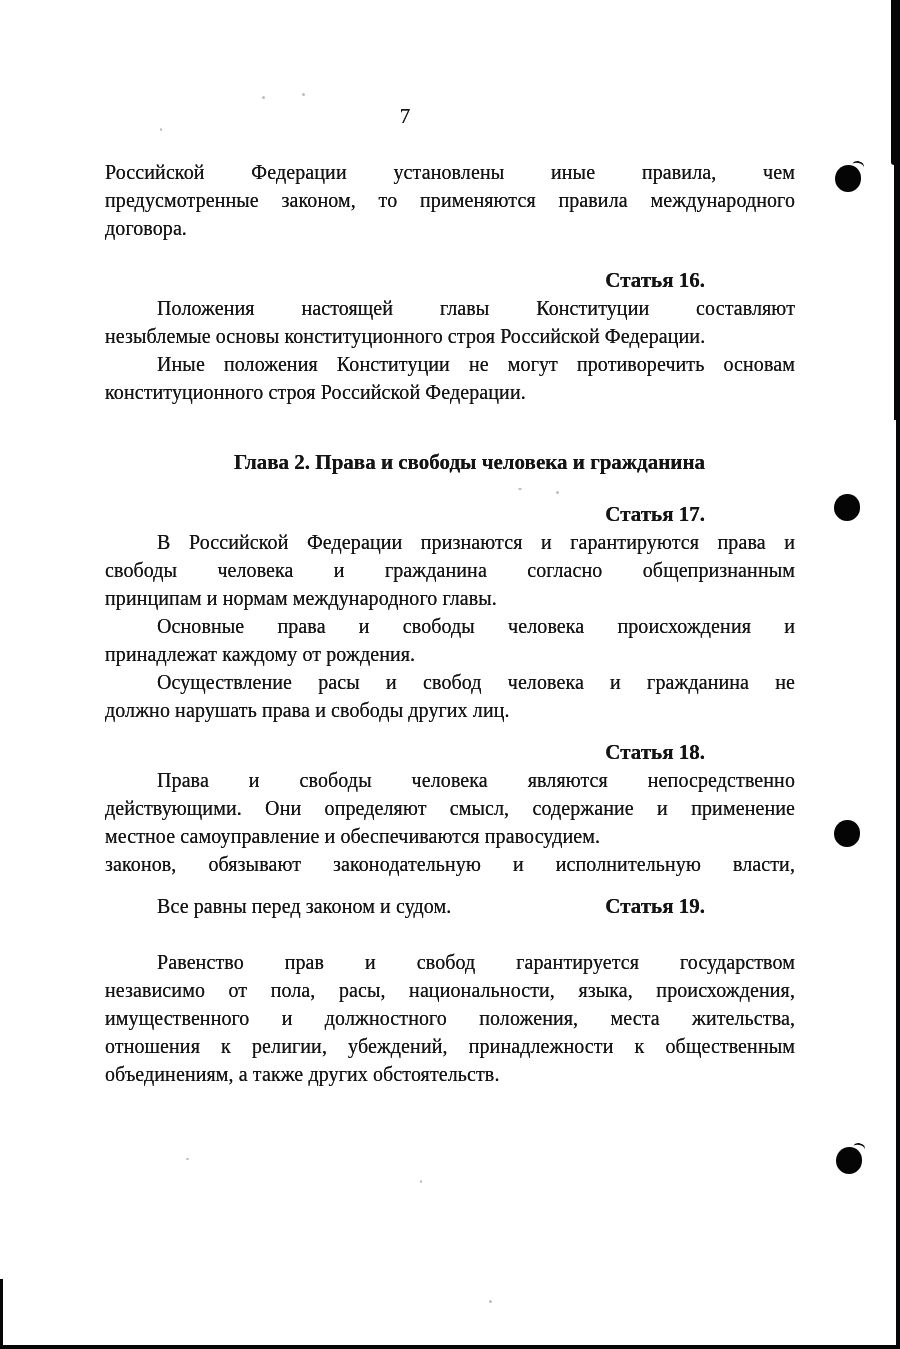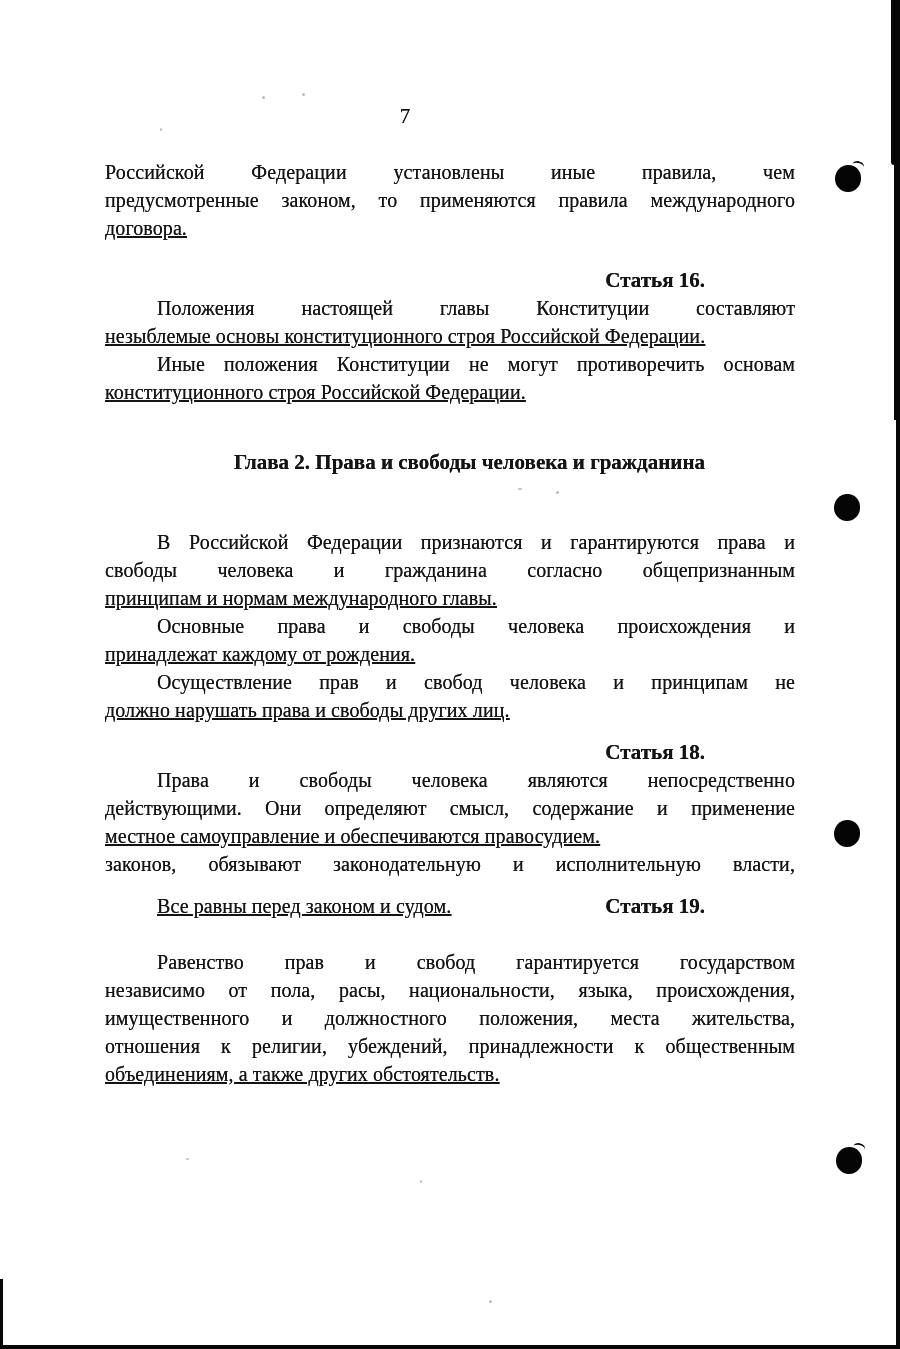--- a/index.html
+++ b/index.html
@@ -27,21 +27,20 @@
     font-size: 20px;
     text-align: justify;
     text-align-last: justify;
     white-space: nowrap;
     text-shadow: 0 0 0.5px rgba(10,10,10,0.85);
     letter-spacing: 0.1px;
   }
   .line.last {
     text-align: left;
     text-align-last: left;
-    text-decoration: underline;
   }
   .line.indent {
     text-indent: 52px;
   }
   .heading {
     height: 28px;
     line-height: 28px;
     font-size: 21px;
     font-weight: bold;
     text-align: right;
@@ -138,31 +137,34 @@
   </div>
   <div class="column" style="top:350px">
     <div class="line indent">Иные положения Конституции не могут противоречить основам</div>
     <div class="line last">конституционного строя Российской Федерации.</div>
   </div>
 
   <div class="column" style="top:448px">
     <div class="heading">Глава 2. Права и свободы человека и гражданина</div>
   </div>
 
+  <div class="column" style="top:500px">
+    <div class="heading">Статья 17.</div>
+  </div>
   <div class="column" style="top:528px">
     <div class="line indent">В Российской Федерации признаются и гарантируются права и</div>
     <div class="line">свободы человека и гражданина согласно общепризнанным</div>
     <div class="line last">принципам и нормам международного главы.</div>
   </div>
   <div class="column" style="top:612px">
     <div class="line indent">Основные права и свободы человека происхождения и</div>
     <div class="line last">принадлежат каждому от рождения.</div>
   </div>
   <div class="column" style="top:668px">
-    <div class="line indent">Осуществление прав и свобод человека и принципам не</div>
+    <div class="line indent">Осуществление расы и свобод человека и гражданина не</div>
     <div class="line last">должно нарушать права и свободы других лиц.</div>
   </div>
 
   <div class="column" style="top:738px">
     <div class="heading">Статья 18.</div>
   </div>
   <div class="column" style="top:766px">
     <div class="line indent">Права и свободы человека являются непосредственно</div>
     <div class="line">действующими. Они определяют смысл, содержание и применение</div>
     <div class="line last">местное самоуправление и обеспечиваются правосудием.</div>

